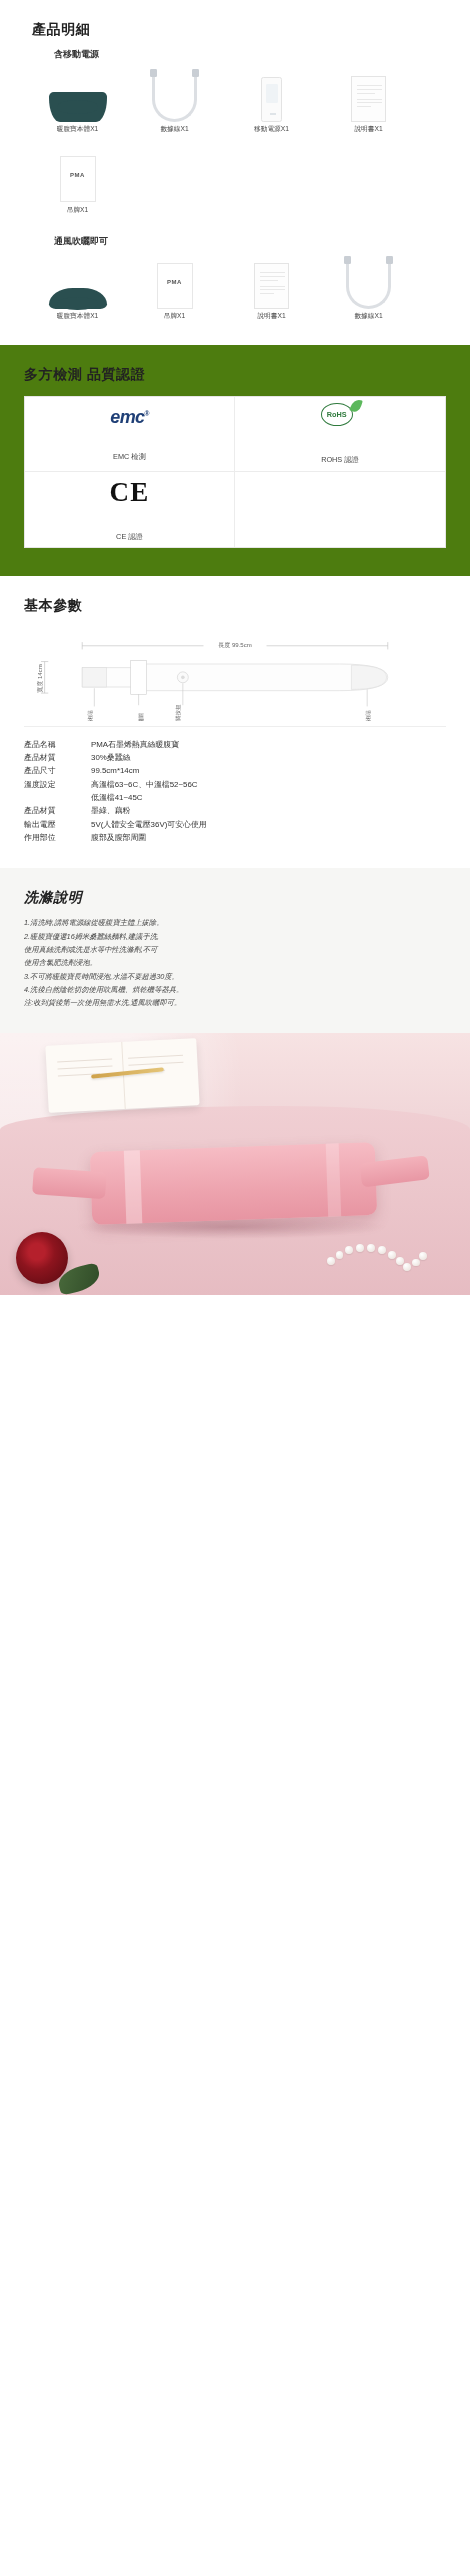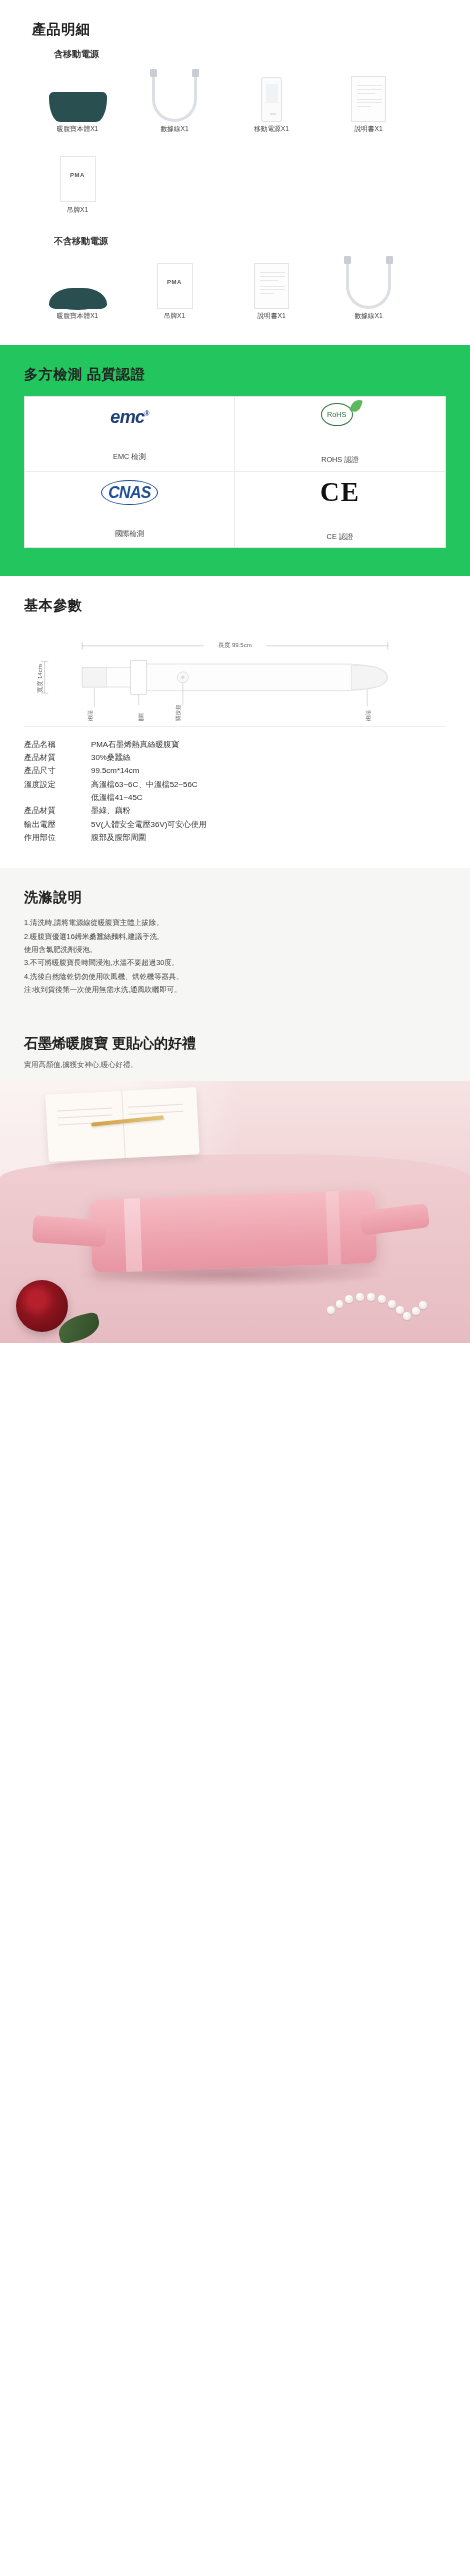--- a/index.html
+++ b/index.html
@@ -128,21 +128,21 @@
     border: 0.6px solid #e7e7e7;
     display:flex; align-items:center; justify-content:center;
     font-size: 6px; letter-spacing:0.6px; color:#555; font-weight:bold;
   }
   .tag span{ transform: translateY(-3.6px); }
 
   .detail-row2 { margin-top: 15.8px; }
 
   
   #cert {
-    background:#22c55e;
+    background:#4d7c0f;
     padding: 20.6px 24px 28px;
   }
   .cert-table {
     margin-top: 12px;
     background:#fff;
     border: 0.6px solid #e6e6e6;
     display: grid;
     grid-template-columns: 1fr 1fr;
   }
   .cert-cell {
@@ -159,21 +159,21 @@
     font-size: 18px; font-weight: bold; color:#1f3f76; font-style: italic;
     letter-spacing:-0.6px;
   }
   .logo-emc sup{ font-size:6.7px; font-style: normal; }
   .logo-rohs {
     width:38px; height:28px; position:relative;
   }
   .logo-rohs .circ{
     width:31.5px;height:23px;border:1.2px solid #2f7a3d;border-radius:50%;
     display:flex;align-items:center;justify-content:center;
-    font-size:7.3px;font-weight:normal;color:#2f7a3d;
+    font-size:7.3px;font-weight:bold;color:#2f7a3d;
   }
   .logo-rohs .leaf{
     position:absolute; right:-1.2px; top:-3.6px;
     width:9.7px;height:13.3px;background:#5cb85c;
     border-radius: 80% 10% 60% 10%;
     transform: rotate(18deg);
   }
   .logo-cnas {
     font-size: 15.8px; font-weight: bold; color:#1f4f9c; font-style: italic;
     border: 1.2px solid #1f4f9c; border-radius: 50%;
@@ -192,21 +192,21 @@
     position: relative;
     height: 91px;
   }
   .spec-table { margin-top: 11px; }
   .spec-row { display:flex; font-size:7.9px; line-height:13.3px;justify-content:space-between; }
   .spec-key { width: 67px; color:#333; }
   .spec-val { flex:1; color:#333; }
   .spec-sep { height:0.6px; background:#eee; margin: 3.6px 0 6px; }
 
   
-  #wash { background:#f6f6f4; padding: 20.6px 24px 23px; }
+  #wash { background:#f6f6f4; padding: 20.6px 24px 23px; font-style: italic; }
   .wash-list { margin-top: 9.7px; }
   .wash-line { font-size: 7.3px; line-height: 13.3px; color:#444; }
 
   
   #gift { padding: 15.8px 24px 11px; background:#f6f6f4; }
   .gift-title { font-size: 14px; font-weight:bold; color:#222; }
   .gift-sub { font-size: 7.3px; color:#555; margin-top: 7.3px; }
 
   
   .photo {
@@ -339,21 +339,21 @@
       <div class="detail-col">
         <div class="thumb">
           <div class="tag">
               <span>PMA</span>
             </div>
         </div>
         <div class="cap">吊牌X1</div>
       </div>
     </div>
 
-    <div class="sub-title" style="margin-top:20.6px">不含移動電源</div>
+    <div class="sub-title" style="margin-top:20.6px">通風吹曬即可</div>
 
     <div class="detail-grid">
       <div class="detail-col">
         <div class="thumb">
             <div class="belt flat"></div>
           </div>
         <div class="cap">暖腹寶本體X1</div>
       </div>
       <div class="detail-col">
         <div class="thumb">
@@ -399,24 +399,20 @@
       <div class="cert-cell">
         <div class="logo-rohs">
           <div class="circ">
               <span>RoHS</span>
             </div>
           <div class="leaf"></div>
         </div>
         <div class="cert-label">ROHS 認證</div>
       </div>
 
-      <div class="cert-cell">
-        <div class="logo-cnas">CNAS</div>
-        <div class="cert-label">國際檢測</div>
-      </div>
 
       <div class="cert-cell">
         <div class="logo-ce">CE</div>
         <div class="cert-label">CE 認證</div>
       </div>
     </div>
   </section>
 
   <section id="param">
     <div class="sec-title">基本參數</div>
@@ -493,31 +489,28 @@
         <div class="spec-val">腹部及腹部周圍</div>
       </div>
     </div>
   </section>
 
   <section id="wash">
     <div class="sec-title">洗滌說明</div>
     <div class="wash-list">
       <div class="wash-line">1.清洗時,請將電源線從暖腹寶主體上拔除。</div>
       <div class="wash-line">2.暖腹寶優選16姆米桑蠶絲麵料,建議手洗,</div>
+      <div class="wash-line">使用真絲洗劑或洗是水等中性洗滌劑,不可</div>
       <div class="wash-line">使用含氯肥洗劑浸泡。</div>
       <div class="wash-line">3.不可將暖腹寶長時間浸泡,水溫不要超過30度。</div>
       <div class="wash-line">4.洗後自然陰乾切勿使用吹風機、烘乾機等器具。</div>
       <div class="wash-line">注:收到貨後第一次使用無需水洗,通風吹曬即可。</div>
     </div>
   </section>
 
-  <section id="gift">
-    <div class="gift-title">石墨烯暖腹寶 更貼心的好禮</div>
-    <div class="gift-sub">實用高顏值,擄獲女神心,暖心好禮。</div>
-  </section>
 
   <div class="photo">
     <div class="ph-desk"></div>
     <div class="ph-cloth"></div>
     <div class="ph-book">
       <i class="l" style="left:11px;top:15.8px;width:55px"></i>
       <i class="l" style="left:11px;top:23px;width:55px"></i>
       <i class="l" style="left:11px;top:30px;width:42px"></i>
       <i class="l" style="left:82px;top:15.8px;width:55px"></i>
       <i class="l" style="left:82px;top:23px;width:55px"></i>

